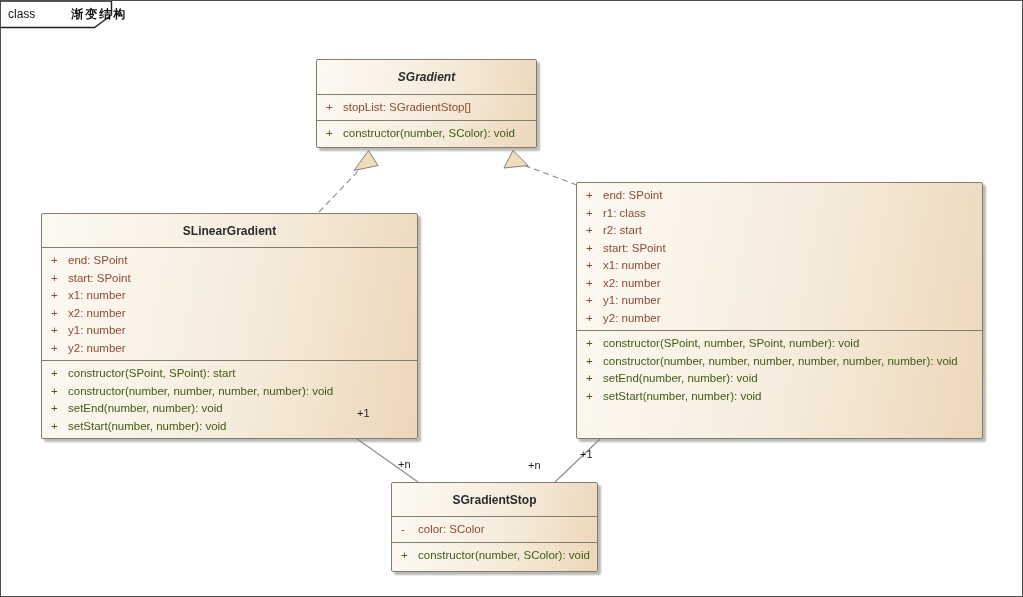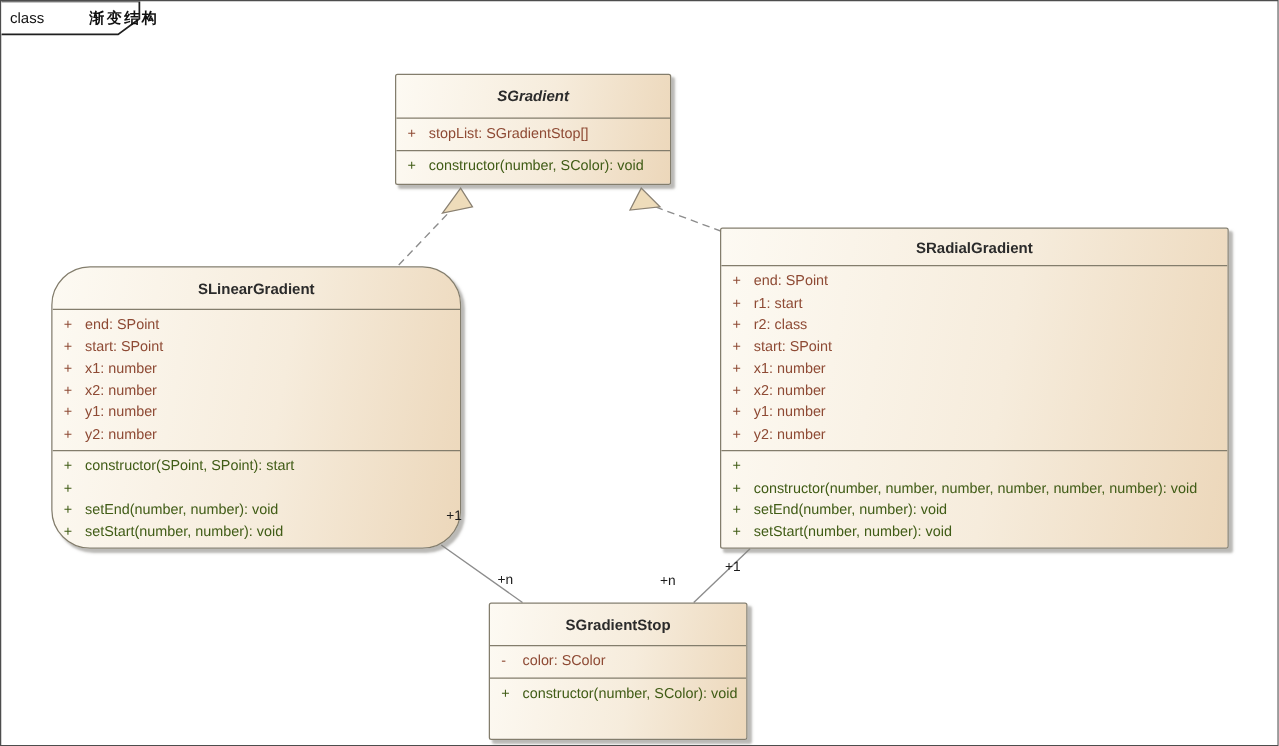--- a/index.html
+++ b/index.html
@@ -75,21 +75,21 @@
         </div>
       </div>
     <div class="sec methods">
         <div class="member">
           <span class="vis">+</span>
           <span class="txt">constructor(number, SColor): void</span>
         </div>
       </div>
   </div>
 
-  <div class="cls" style="left:40px; top:212px; width:328px; height:226px;border-radius:31px;">
+  <div class="cls" style="left:40px; top:212px; width:377px; height:226px;">
     <div class="title" style="height:34px;">SLinearGradient</div>
     <div class="sec attrs">
         <div class="member">
           <span class="vis">+</span>
           <span class="txt">end: SPoint</span>
         </div>
         <div class="member">
           <span class="vis">+</span>
           <span class="txt">start: SPoint</span>
         </div>
@@ -110,46 +110,46 @@
           <span class="txt">y2: number</span>
         </div>
       </div>
     <div class="sec methods">
         <div class="member">
           <span class="vis">+</span>
           <span class="txt">constructor(SPoint, SPoint): start</span>
         </div>
         <div class="member">
           <span class="vis">+</span>
+          <span class="txt">constructor(number, number, number, number): void</span>
         </div>
         <div class="member">
           <span class="vis">+</span>
           <span class="txt">setEnd(number, number): void</span>
         </div>
         <div class="member">
           <span class="vis">+</span>
           <span class="txt">setStart(number, number): void</span>
         </div>
       </div>
   </div>
 
   <div class="cls" style="left:575px; top:181px; width:407px; height:257px;">
-    <div class="title" style="height:30px;">SRadialGradient</div>
     <div class="sec attrs">
         <div class="member">
           <span class="vis">+</span>
           <span class="txt">end: SPoint</span>
         </div>
         <div class="member">
           <span class="vis">+</span>
-          <span class="txt">r1: start</span>
-        </div>
-        <div class="member">
-          <span class="vis">+</span>
-          <span class="txt">r2: class</span>
+          <span class="txt">r1: class</span>
+        </div>
+        <div class="member">
+          <span class="vis">+</span>
+          <span class="txt">r2: start</span>
         </div>
         <div class="member">
           <span class="vis">+</span>
           <span class="txt">start: SPoint</span>
         </div>
         <div class="member">
           <span class="vis">+</span>
           <span class="txt">x1: number</span>
         </div>
         <div class="member">
@@ -161,37 +161,38 @@
           <span class="txt">y1: number</span>
         </div>
         <div class="member">
           <span class="vis">+</span>
           <span class="txt">y2: number</span>
         </div>
       </div>
     <div class="sec methods">
         <div class="member">
           <span class="vis">+</span>
+          <span class="txt">constructor(SPoint, number, SPoint, number): void</span>
         </div>
         <div class="member">
           <span class="vis">+</span>
           <span class="txt">constructor(number, number, number, number, number, number): void</span>
         </div>
         <div class="member">
           <span class="vis">+</span>
           <span class="txt">setEnd(number, number): void</span>
         </div>
         <div class="member">
           <span class="vis">+</span>
           <span class="txt">setStart(number, number): void</span>
         </div>
       </div>
   </div>
 
-  <div class="cls" style="left:390px; top:481px; width:207px; height:110px;">
+  <div class="cls" style="left:390px; top:481px; width:207px; height:90px;">
     <div class="title" style="height:34px;">SGradientStop</div>
     <div class="sec attrs">
         <div class="member">
           <span class="vis">-</span>
           <span class="txt">color: SColor</span>
         </div>
       </div>
     <div class="sec methods">
         <div class="member">
           <span class="vis">+</span>

